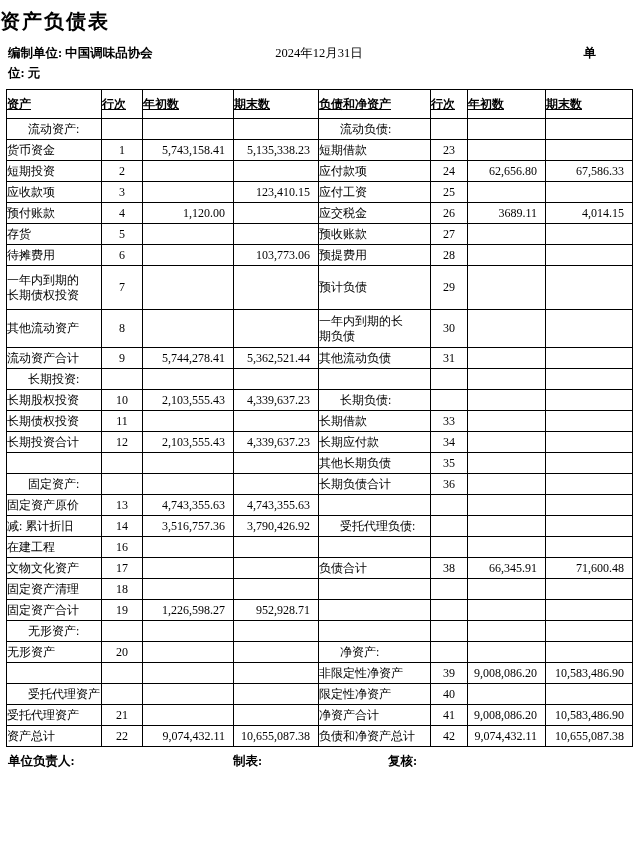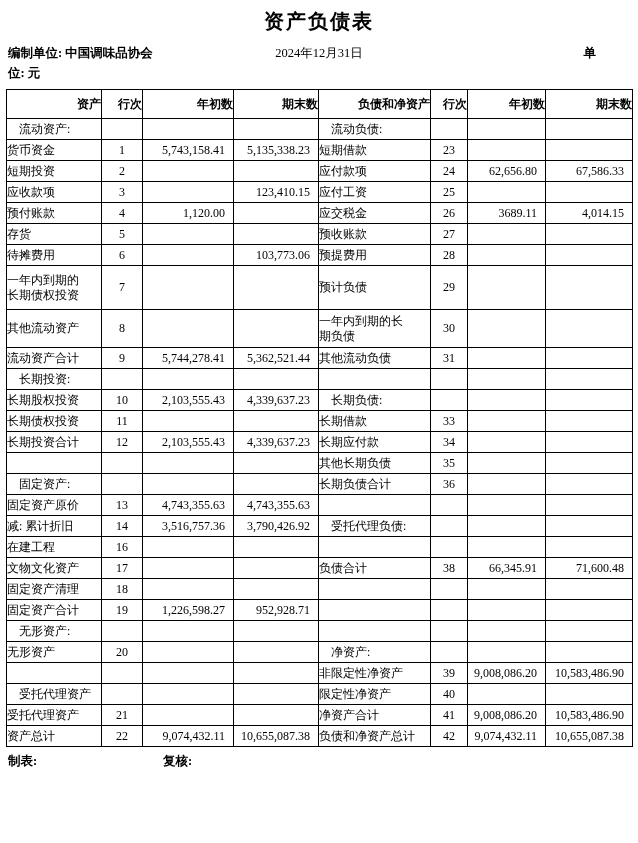--- a/index.html
+++ b/index.html
@@ -1,45 +1,45 @@
 <!DOCTYPE html>
 <html><head>
 <meta charset="utf-8">
 <style>
   html,body { margin:0; padding:0; }
   body {
     width:638px; height:843px; background:#ffffff; color:#000;
     font-family:"Liberation Serif", serif; overflow:hidden;
   }
   .title {
-    text-align:center; font-family:"Liberation Sans", sans-serif;
+    text-align:left; font-family:"Liberation Sans", sans-serif;
     font-weight:bold; font-size:20px; padding-top:8px; letter-spacing:2px;
   }
   .meta {
     display:grid; grid-template-columns:1fr auto 1fr;
     padding:0 8px; margin-top:10px; font-size:12.5px; align-items:baseline;gap:12px;
   }
   .meta .org { font-weight:bold; }
   .meta .date { font-weight:normal; }
   .meta .unit1 { text-align:right; font-weight:bold; padding-right:34px; }
   .unit2 { padding:0 8px; font-weight:bold; font-size:12.5px; margin-top:3px; }
   table.sheet {
     border-collapse:collapse; table-layout:fixed;
     margin:7px 6px 0 6px; width:626px;
   }
   .sheet th, .sheet td {
     border:1px solid #000; font-size:12px; padding:0; overflow:hidden;
     vertical-align:middle;
   }
-  .sheet th { height:28px; font-weight:bold; text-align:right; }
+  .sheet th { height:28px; font-weight:bold; text-align:left;text-decoration:underline; }
   tr.normal { height:21px; }
   tr.tall1 { height:44px; }
   tr.tall2 { height:38px; }
   td.lbl { text-align:left; white-space:pre-line; line-height:1.25; }
-  td.lbl.sec { text-align:left; padding-left:12px;font-family:Liberation Serif, serif; }
+  td.lbl.sec { text-align:left; padding-left:21px;font-family:Liberation Serif, serif; }
   td.lineno { text-align:center; }
   td.num { text-align:right; padding-right:8px; }
   .footer {
     display:flex; padding:0 8px; margin-top:6px;
     font-weight:bold; font-size:12.5px;
   }
   .footer .f1 { width:225px; }
   .footer .f2 { width:155px; }
 </style>
 </head>
@@ -357,15 +357,16 @@
         <td class="num">10,655,087.38</td>
         <td class="lbl item">负债和净资产总计</td>
         <td class="lineno">42</td>
         <td class="num">9,074,432.11</td>
         <td class="num">10,655,087.38</td>
       </tr>
     </tbody>
 </table>
 
 <div class="footer">
+  <span class="f1">单位负责人:</span>
   <span class="f2">制表:</span>
   <span class="f3">复核:</span>
 </div>
 
 </body></html>

